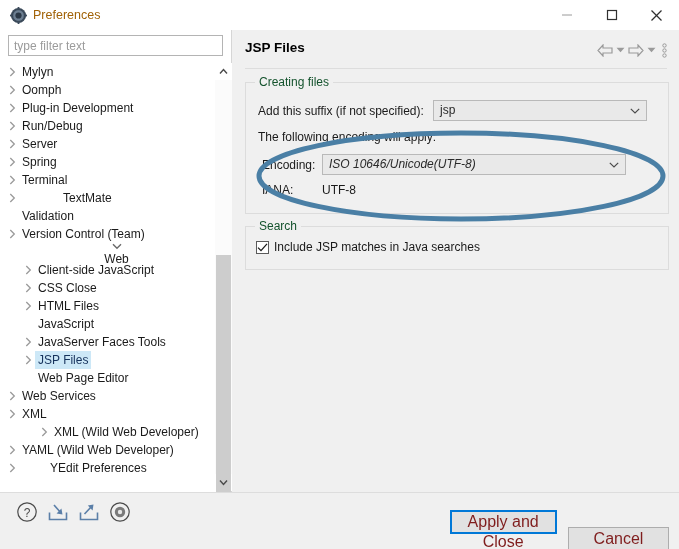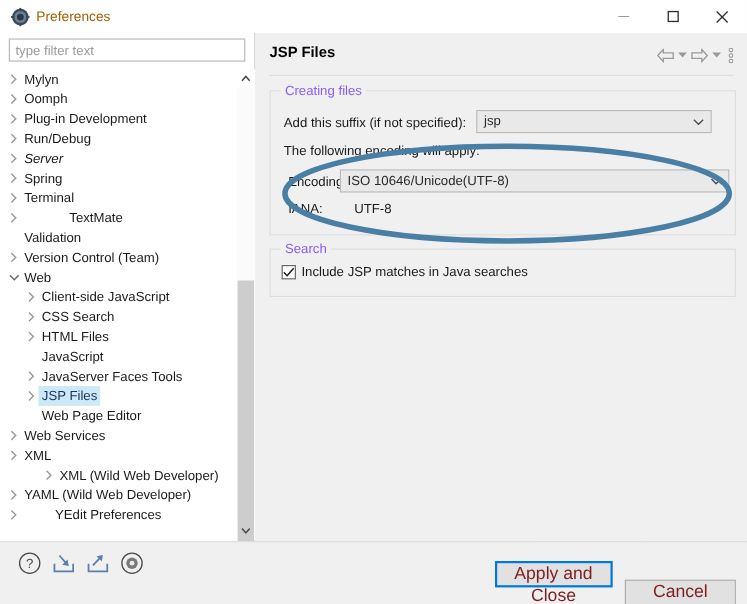--- a/index.html
+++ b/index.html
@@ -197,21 +197,21 @@
     border: 1px solid #dcdcdc;
     background: transparent;
     box-sizing: border-box;
   }
   .group-title {
     position: absolute;
     left: 9px; top: -8px;
     background: #f0f0f0;
     padding: 0 4px;
     font-size: 12px;
-    color: #8b5cf6;
+    color: #14532d;
   }
   #group-creating { top: 8px; height: 132px; }
   #group-search { top: 152px; height: 44px; }
 
   .row-label {
     position: absolute;
     font-size: 12px;
     color: #1a1a1a;
     white-space: nowrap;
   }
@@ -374,21 +374,21 @@
           <span class="tree-label">Plug-in Development</span>
         </div>
         <div class="tree-row" style="padding-left: 6px;">
           <span class="tw">
             <svg width="7" height="10" viewBox="0 0 7 10">
               <polyline points="1.3,1 5.3,5 1.3,9" fill="none" stroke="#9a9a9a" stroke-width="1.3"></polyline>
             </svg>
           </span>
           <span class="tree-label">Run/Debug</span>
         </div>
-        <div class="tree-row" style="padding-left: 6px; font-style: italic;">
+        <div class="tree-row" style="padding-left: 6px;">
           <span class="tw">
             <svg width="7" height="10" viewBox="0 0 7 10">
               <polyline points="1.3,1 5.3,5 1.3,9" fill="none" stroke="#9a9a9a" stroke-width="1.3"></polyline>
             </svg>
           </span>
           <span class="tree-label">Server</span>
         </div>
         <div class="tree-row" style="padding-left: 6px;">
           <span class="tw">
             <svg width="7" height="10" viewBox="0 0 7 10">
@@ -418,21 +418,21 @@
           <span class="tree-label">Validation</span>
         </div>
         <div class="tree-row" style="padding-left: 6px;">
           <span class="tw">
             <svg width="7" height="10" viewBox="0 0 7 10">
               <polyline points="1.3,1 5.3,5 1.3,9" fill="none" stroke="#9a9a9a" stroke-width="1.3"></polyline>
             </svg>
           </span>
           <span class="tree-label">Version Control (Team)</span>
         </div>
-        <div class="tree-row" style="padding-left: 6px;">
+        <div class="tree-row" style="padding-left: 19px; flex-direction: column;">
           <span class="tw">
             <svg width="10" height="7" viewBox="0 0 10 7">
               <polyline points="1,1.3 5,5.3 9,1.3" fill="none" stroke="#6a6a6a" stroke-width="1.4"></polyline>
             </svg>
           </span>
           <span class="tree-label">Web</span>
         </div>
         <div class="tree-row" style="padding-left: 22px;">
           <span class="tw">
             <svg width="7" height="10" viewBox="0 0 7 10">
@@ -440,21 +440,21 @@
             </svg>
           </span>
           <span class="tree-label">Client-side JavaScript</span>
         </div>
         <div class="tree-row" style="padding-left: 22px;">
           <span class="tw">
             <svg width="7" height="10" viewBox="0 0 7 10">
               <polyline points="1.3,1 5.3,5 1.3,9" fill="none" stroke="#9a9a9a" stroke-width="1.3"></polyline>
             </svg>
           </span>
-          <span class="tree-label">CSS Search</span>
+          <span class="tree-label">CSS Close</span>
         </div>
         <div class="tree-row" style="padding-left: 22px;">
           <span class="tw">
             <svg width="7" height="10" viewBox="0 0 7 10">
               <polyline points="1.3,1 5.3,5 1.3,9" fill="none" stroke="#9a9a9a" stroke-width="1.3"></polyline>
             </svg>
           </span>
           <span class="tree-label">HTML Files</span>
         </div>
         <div class="tree-row" style="padding-left: 22px;">
@@ -589,21 +589,21 @@
             <svg width="10" height="6" viewBox="0 0 10 6">
                 <polyline points="0.8,0.8 5,5 9.2,0.8" fill="none" stroke="#4b4b4b" stroke-width="1.2"></polyline>
               </svg>
           </span>
         </div>
 
         <span class="row-label" style="left:12px; top:47px;">The following encoding will apply:</span>
 
         <span class="row-label" style="left:16px; top:75px;">Encoding:</span>
 
-        <div class="combo" style="left:63px; top:71px; width:354px;">
+        <div class="combo" style="left:76px; top:71px; width:304px;font-style:italic;">
           <span>ISO 10646/Unicode(UTF-8)</span>
           <span class="caret">
             <svg width="10" height="6" viewBox="0 0 10 6">
                 <polyline points="0.8,0.8 5,5 9.2,0.8" fill="none" stroke="#4b4b4b" stroke-width="1.2"></polyline>
               </svg>
           </span>
         </div>
 
         <span class="row-label" style="left:16px; top:100px;">IANA:</span>
         <span class="row-label" style="left:76px; top:100px;">UTF-8</span>

